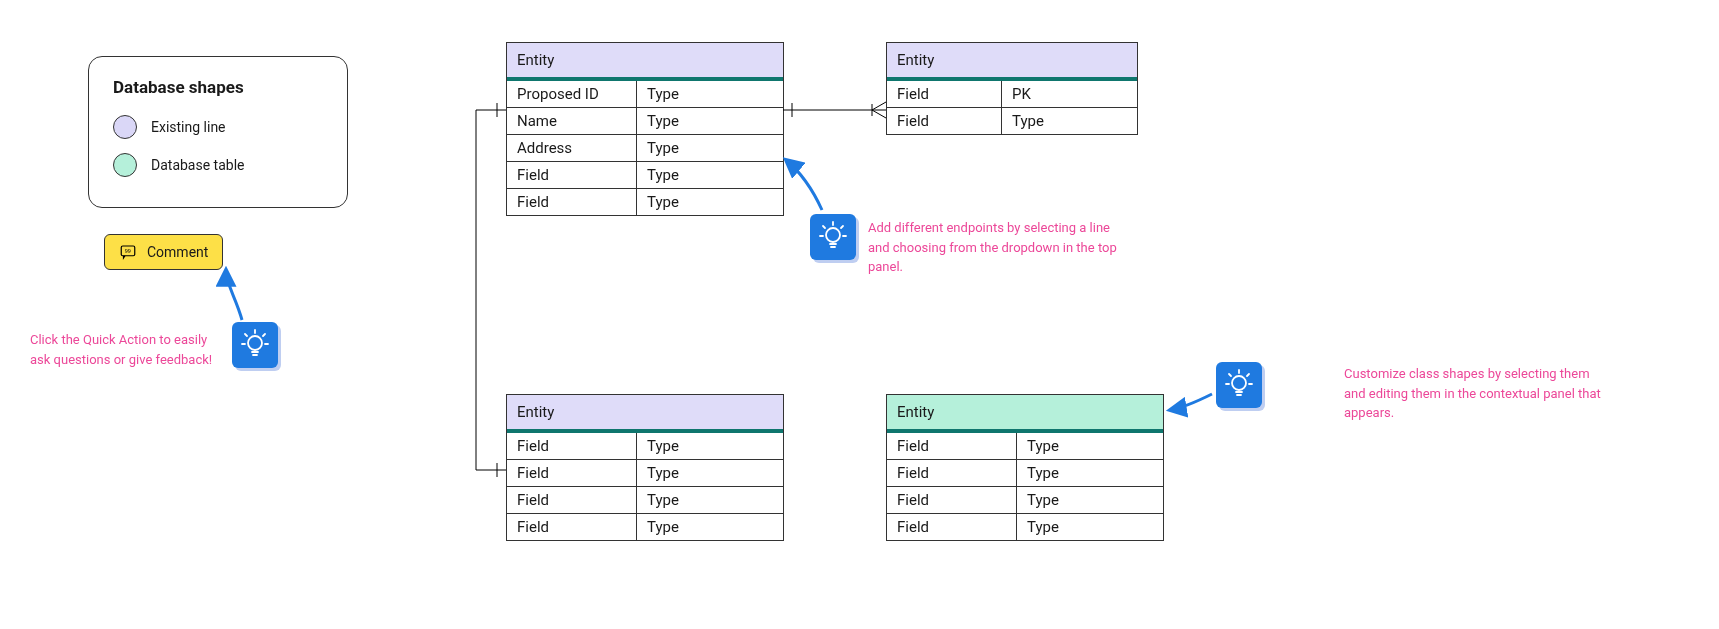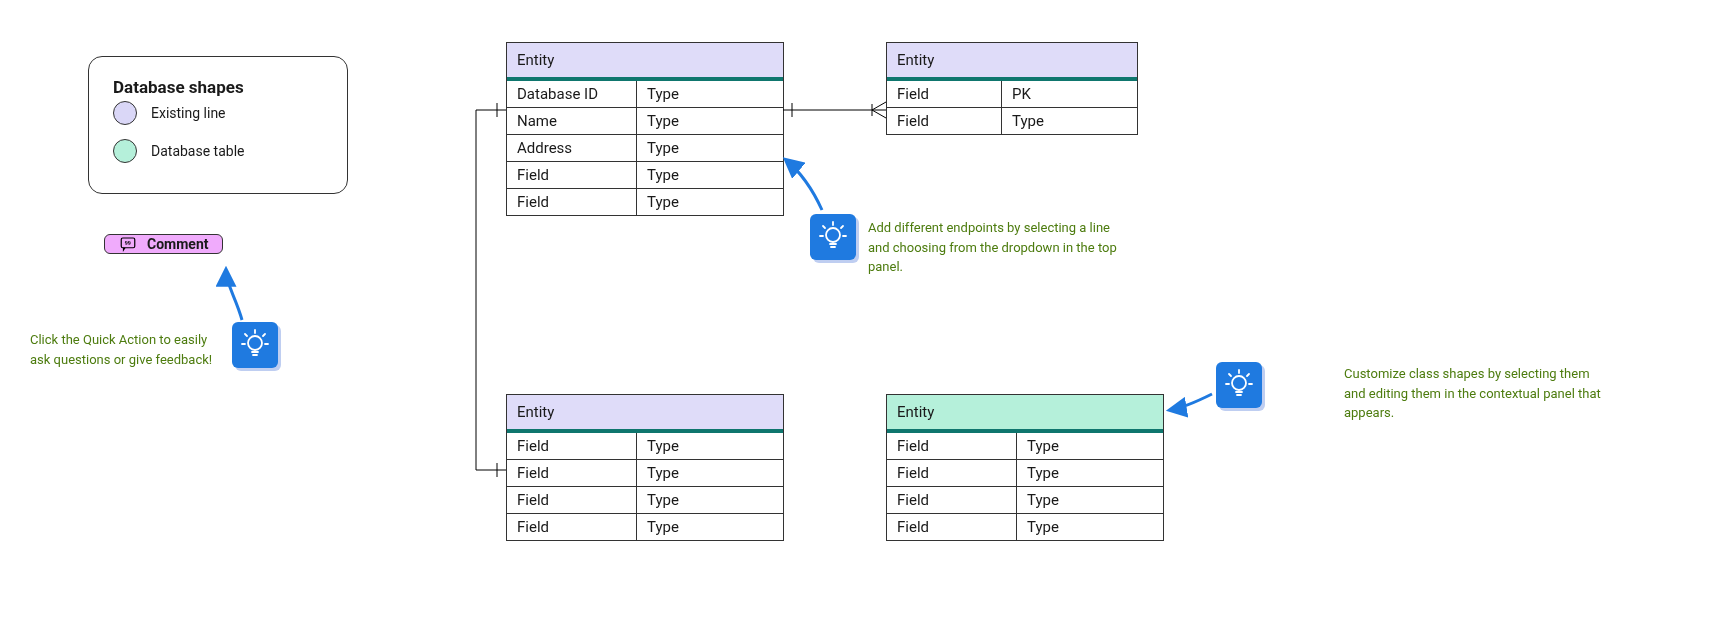--- a/index.html
+++ b/index.html
@@ -1,30 +1,30 @@
 <!DOCTYPE html>
 <html><head>
 <meta charset="utf-8">
 <style>
   html,body{margin:0;padding:0;width:1719px;height:629px;background:#fff;font-family:-apple-system,BlinkMacSystemFont,"Segoe UI",Roboto,Helvetica,Arial,sans-serif;color:#1a1a1a;overflow:hidden}
   .canvas{position:relative;width:1719px;height:629px}
   
   .legend{position:absolute;left:88px;top:56px;width:260px;border:1px solid #333;border-radius:14px;padding:20px 24px 16px 24px;box-sizing:border-box}
-  .legend-title{font-weight:700;font-size:17px;margin-bottom:4px}
+  .legend-title{font-weight:700;font-size:17px;margin-bottom:18px}
   .legend-row{display:flex;align-items:center;gap:14px;font-size:14px;margin-bottom:14px}
   .swatch{width:22px;height:22px;border-radius:50%}
   .swatch.purple{background:#dad7f7;border:1px solid #333}
   .swatch.teal{background:#b5f0da;border:1px solid #333}
   
-  .comment-btn{position:absolute;left:104px;top:234px;display:flex;align-items:center;gap:10px;border:1px solid #333;border-radius:6px;padding:0 14px;font-weight:700;font-size:14px;background:#f0abfc;cursor:pointer}
+  .comment-btn{position:absolute;left:104px;top:234px;display:flex;align-items:center;gap:10px;border:1px solid #333;border-radius:6px;padding:8px 14px;font-weight:400;font-size:14px;background:#fde047;cursor:pointer}
   .comment-icon{width:18px;height:18px;display:inline-block}
   
   .tip-icon{position:absolute;width:46px;height:46px;filter:drop-shadow(3px 3px 0 rgba(0,60,200,.25))}
   .tip-icon rect{fill:#1f7ae0}
-  .tip-text{position:absolute;font-size:13px;line-height:1.5;color:#4d7c0f}
+  .tip-text{position:absolute;font-size:13px;line-height:1.5;color:#ec4899}
   
   .entity{position:absolute;border:1px solid #333;width:276px;background:#fff}
   .entity-head{padding:8px 10px;font-size:15px;border-bottom:4px solid #0f766e}
   .entity-head.purple{background:#dfdcf9}
   .entity-head.teal{background:#b5f0da}
   .entity-row{display:flex}
   .entity-row>div{padding:4px 10px;font-size:15px;border-bottom:1px solid #333;box-sizing:border-box}
   .entity-row>div:first-child{width:130px;border-right:1px solid #333}
   .entity-row>div:last-child{flex:1}
   .entity-row:last-child>div{border-bottom:none}
@@ -55,21 +55,21 @@
           <path d="M8 17l-2 3v-3"></path>
           <text x="7.5" y="13" font-size="8" font-family="serif" stroke="none" fill="#000">99</text>
         </svg>
     </span>
     <span>Comment</span>
   </div>
 
   <div class="entity" style="left:506px;top:42px">
     <div class="entity-head purple">Entity</div>
     <div class="entity-row">
-        <div>Database ID</div>
+        <div>Proposed ID</div>
         <div>Type</div>
       </div>
     <div class="entity-row">
         <div>Name</div>
         <div>Type</div>
       </div>
     <div class="entity-row">
         <div>Address</div>
         <div>Type</div>
       </div>

